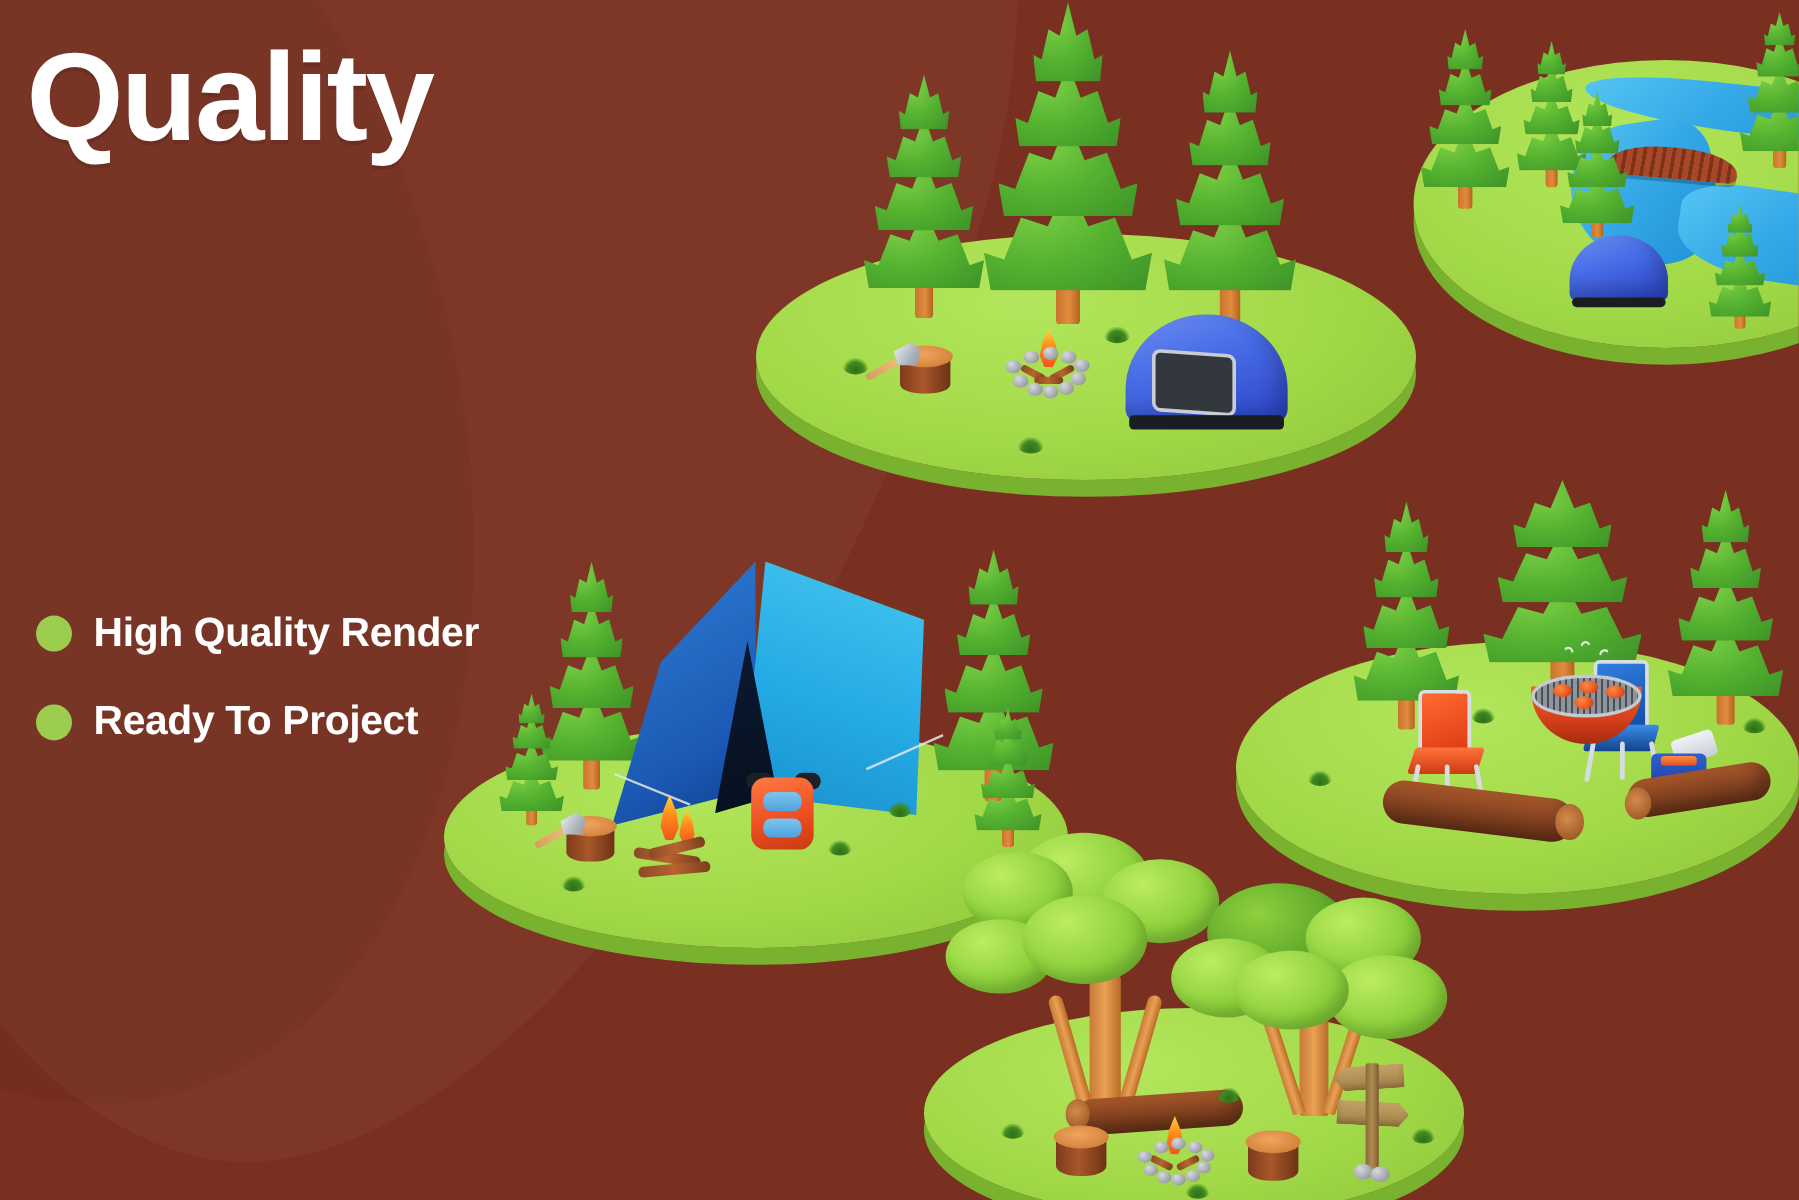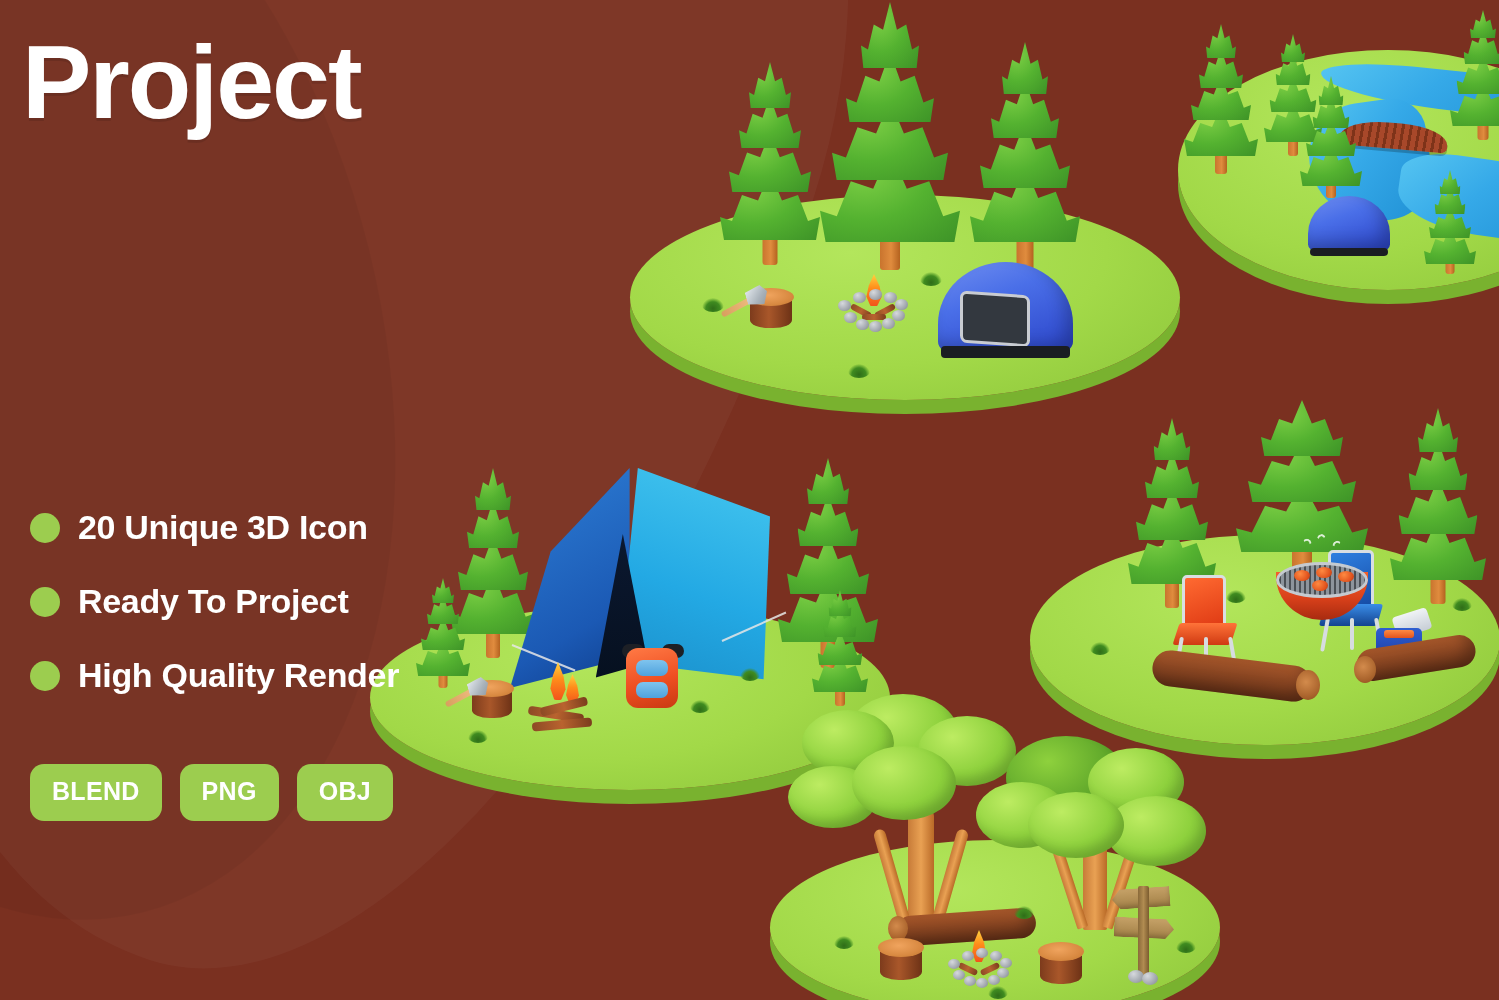--- a/index.html
+++ b/index.html
@@ -574,37 +574,28 @@
       <div class="stone" style="left:30px; top:90px; width:16px; height:13px;"></div>
     </div>
 
     <div class="grass" style="left:64px;  top:246px; width:20px; height:13px;"></div>
     <div class="grass" style="left:244px; top:216px; width:20px; height:13px;"></div>
     <div class="grass" style="left:406px; top:250px; width:20px; height:13px;"></div>
     <div class="grass" style="left:218px; top:296px; width:20px; height:13px;"></div>
   </div>
 
   <div class="promo">
-    <div class="title-line">Project</div>
+    <div class="title-line">Quality</div>
   </div>
 
   <div class="features">
     <div class="feat-row">
       <div class="dot"></div>
-      <div class="feat-label">20 Unique 3D Icon</div>
+      <div class="feat-label">High Quality Render</div>
     </div>
     <div class="feat-row">
       <div class="dot"></div>
       <div class="feat-label">Ready To Project</div>
     </div>
-    <div class="feat-row">
-      <div class="dot"></div>
-      <div class="feat-label">High Quality Render</div>
-    </div>
   </div>
 
-  <div class="formats">
-    <div class="fmt">BLEND</div>
-    <div class="fmt">PNG</div>
-    <div class="fmt">OBJ</div>
-  </div>
 
 </div>
 
 </body></html>

